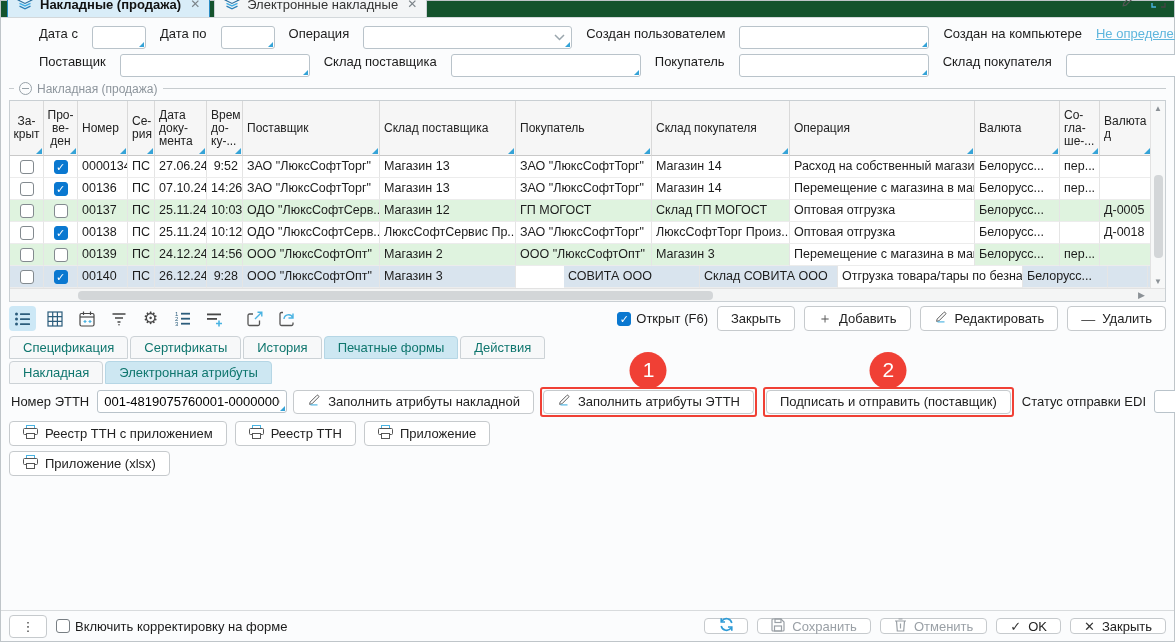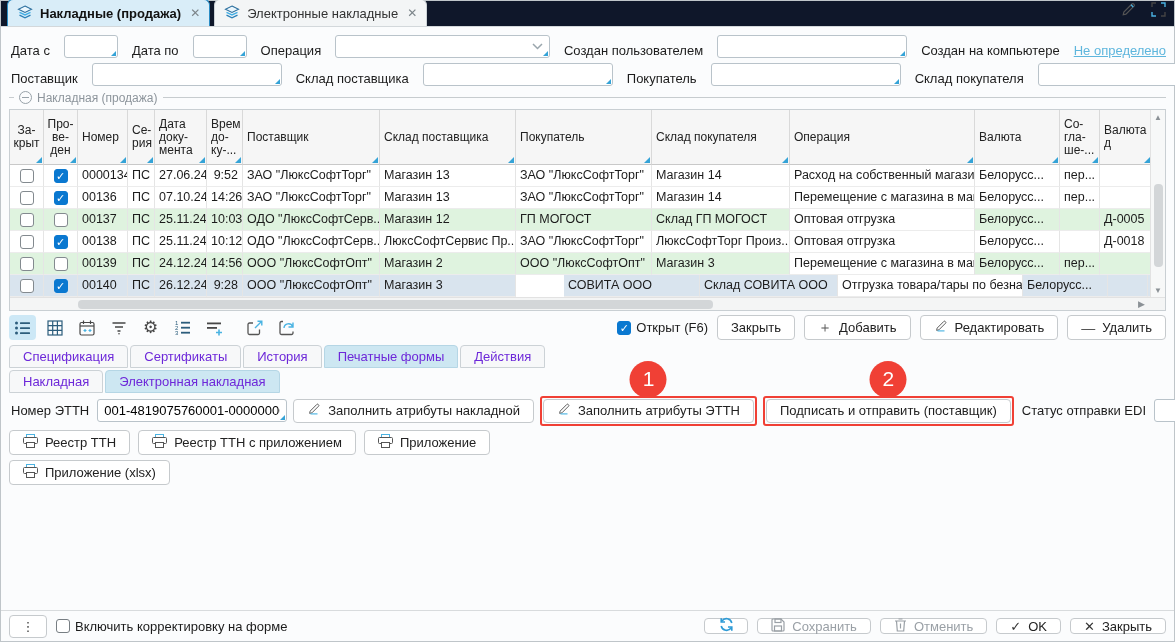--- a/index.html
+++ b/index.html
@@ -1,36 +1,36 @@
 <!DOCTYPE html>
 <html><head>
 <meta charset="utf-8">
 <style>
   * { box-sizing:border-box; margin:0; padding:0; }
   html,body { width:1175px; height:642px; }
   body { font-family:"Liberation Sans","DejaVu Sans",sans-serif; font-size:13px; color:#1c1c1c; background:#e8eaec; overflow:hidden; }
   .app { position:relative; width:1175px; height:642px; display:flex; flex-direction:column; background:#fbfcfd; border:1px solid #bfc5c9; }
 
   
-  .tabbar { height:26px; flex:none; background:#0f172a; display:flex; align-items:flex-end; padding:0 8px 0 6px; border-bottom:1px solid #d3d8db; }
+  .tabbar { height:17px; flex:none; background:#14532d; display:flex; align-items:flex-end; padding:0 8px 0 6px; border-bottom:1px solid #d3d8db; }
   .tab { display:flex; align-items:center; gap:7px; height:27px; padding:0 9px; margin-right:4px; background:#f3f5f6; border:1px solid #ccd2d6; border-bottom:none; border-radius:6px 6px 0 0; color:#333; cursor:default; }
   .tab.active { background:#d9edf8; border:1.5px solid #2a8cc4; border-bottom:none; font-weight:bold; color:#111; }
   .tab .x { color:#7c8489; font-size:12px; margin-left:2px; }
   .tabbar-actions { margin-left:auto; display:flex; align-items:center; gap:14px; padding-bottom:5px; }
 
   
   .group { padding:3px 8px 0; }
   .legend { display:flex; align-items:center; gap:5px; height:17px; color:#8d959c; font-size:12px; }
   .legend::before { content:""; width:5px; border-top:1px solid #c7cccf; }
   .legend::after { content:""; flex:1; border-top:1px solid #c7cccf; }
   .collapse-icon { width:13px; height:13px; border:1px solid #98a2a9; border-radius:50%; position:relative; flex:none; }
   .collapse-icon::after { content:""; position:absolute; left:2px; right:2px; top:5px; border-top:1px solid #98a2a9; }
 
   
-  .frow { display:flex; align-items:flex-end; gap:12px; margin-top:5px; }
+  .frow { display:flex; align-items:flex-start; gap:12px; margin-top:5px;margin-left:28px; }
   .flabel { white-space:nowrap; padding:0 2px; }
   .fld { position:relative; display:inline-flex; align-items:center; height:23px; background:#fff; border:1px solid #b9c3ca; border-radius:3px; }
   .fld input { border:none; outline:none; background:transparent; flex:1; min-width:0; height:100%; padding:0 6px; font:inherit; }
   .fld::after { content:""; position:absolute; right:1px; bottom:1px; width:0; height:0; border-left:5px solid transparent; border-bottom:5px solid #35a3d7; }
   .fld .chev { padding:0 6px 0 2px; display:flex; align-items:center; }
   .w54{width:54px} .w196{width:196px} .w222{width:222px} .w198{width:198px} .grow{flex:1}
   .link { color:#5eb6dd; text-decoration:underline; white-space:nowrap; cursor:pointer; }
 
   
   .table-frame { margin-top:3px; border:1px solid #c9cfd3; background:#fff; }
@@ -68,21 +68,21 @@
   .chkbox { width:14px; height:14px; border:1px solid #777e83; border-radius:3px; background:#fff; color:#fff; font-size:11px; line-height:12px; text-align:center; flex:none; }
   .chkbox.on { background:#0a78d0; border-color:#0a78d0; }
   .btn { display:inline-flex; align-items:center; justify-content:center; gap:7px; height:25px; padding:0 13px; background:#fff; border:1px solid #c6cacd; border-radius:4px; font-size:13px; color:#222; white-space:nowrap; cursor:pointer; }
   .btn .sym { color:#555; font-size:14px; }
   .btn.disabled { color:#9aa0a6; }
   .push { margin-left:auto; }
   .toolbar .btn { margin-left:4px; }
 
   
   .strip { display:flex; padding:2px 8px 0; gap:2px; }
-  .stab { height:23px; display:flex; align-items:center; padding:0 13px; background:#f7f8f9; border:1px solid #ccd2d6; border-radius:4px 4px 0 0; color:#6d28d9; cursor:pointer; white-space:nowrap; }
+  .stab { height:23px; display:flex; align-items:center; padding:0 13px; background:#f7f8f9; border:1px solid #ccd2d6; border-radius:4px 4px 0 0; color:#0f766e; cursor:pointer; white-space:nowrap; }
   .stab.active { background:#cde7f2; border-color:#b5d6e5; }
 
   
   .ettn-row { display:flex; align-items:center; gap:6px; padding:3px 8px 0; height:32px; }
   .hl { position:relative; border:2px solid #f04035; border-radius:3px; padding:1px; display:inline-flex; }
   .badge { position:absolute; left:50%; top:-37px; transform:translateX(-50%); width:37px; height:37px; border-radius:50%; background:#f04035; color:#fff; font-size:21px; display:flex; align-items:center; justify-content:center; z-index:6; }
   .ti { height:24px; }
 
   
   .print-row { display:flex; gap:8px; padding:5px 8px 0; }
@@ -443,21 +443,21 @@
       </div>
     <div class="stab">
         <span>Действия</span>
       </div>
   </div>
   <div class="strip">
     <div class="stab">
         <span>Накладная</span>
       </div>
     <div class="stab active">
-        <span>Электронная накладная</span>
+        <span>Электронная атрибуты</span>
       </div>
   </div>
 
   <div class="ettn-row">
     <span class="flabel">Номер ЭТТН</span>
     <span class="fld" style="width:232px">
         <input value="001-4819075760001-0000000054" style="">
       </span>
     <button class="btn ti">
         <span><svg width="14" height="14" viewBox="0 0 16 16">
@@ -488,29 +488,29 @@
       </span>
   </div>
 
   <div class="print-row">
     <button class="btn">
         <span><svg width="15" height="14" viewBox="0 0 15 14">
             <rect x="3.5" y="0.5" width="8" height="3" fill="none" stroke="#4ab3e2"></rect>
             <rect x="0.5" y="3.5" width="14" height="6" rx="1" fill="none" stroke="#555"></rect>
             <rect x="3.5" y="8.5" width="8" height="5" fill="#fff" stroke="#555"></rect>
           </svg></span>
-        <span>Реестр ТТН</span>
+        <span>Реестр ТТН с приложением</span>
       </button>
     <button class="btn">
         <span><svg width="15" height="14" viewBox="0 0 15 14">
             <rect x="3.5" y="0.5" width="8" height="3" fill="none" stroke="#4ab3e2"></rect>
             <rect x="0.5" y="3.5" width="14" height="6" rx="1" fill="none" stroke="#555"></rect>
             <rect x="3.5" y="8.5" width="8" height="5" fill="#fff" stroke="#555"></rect>
           </svg></span>
-        <span>Реестр ТТН с приложением</span>
+        <span>Реестр ТТН</span>
       </button>
     <button class="btn">
         <span><svg width="15" height="14" viewBox="0 0 15 14">
             <rect x="3.5" y="0.5" width="8" height="3" fill="none" stroke="#4ab3e2"></rect>
             <rect x="0.5" y="3.5" width="14" height="6" rx="1" fill="none" stroke="#555"></rect>
             <rect x="3.5" y="8.5" width="8" height="5" fill="#fff" stroke="#555"></rect>
           </svg></span>
         <span>Приложение</span>
       </button>
   </div>

